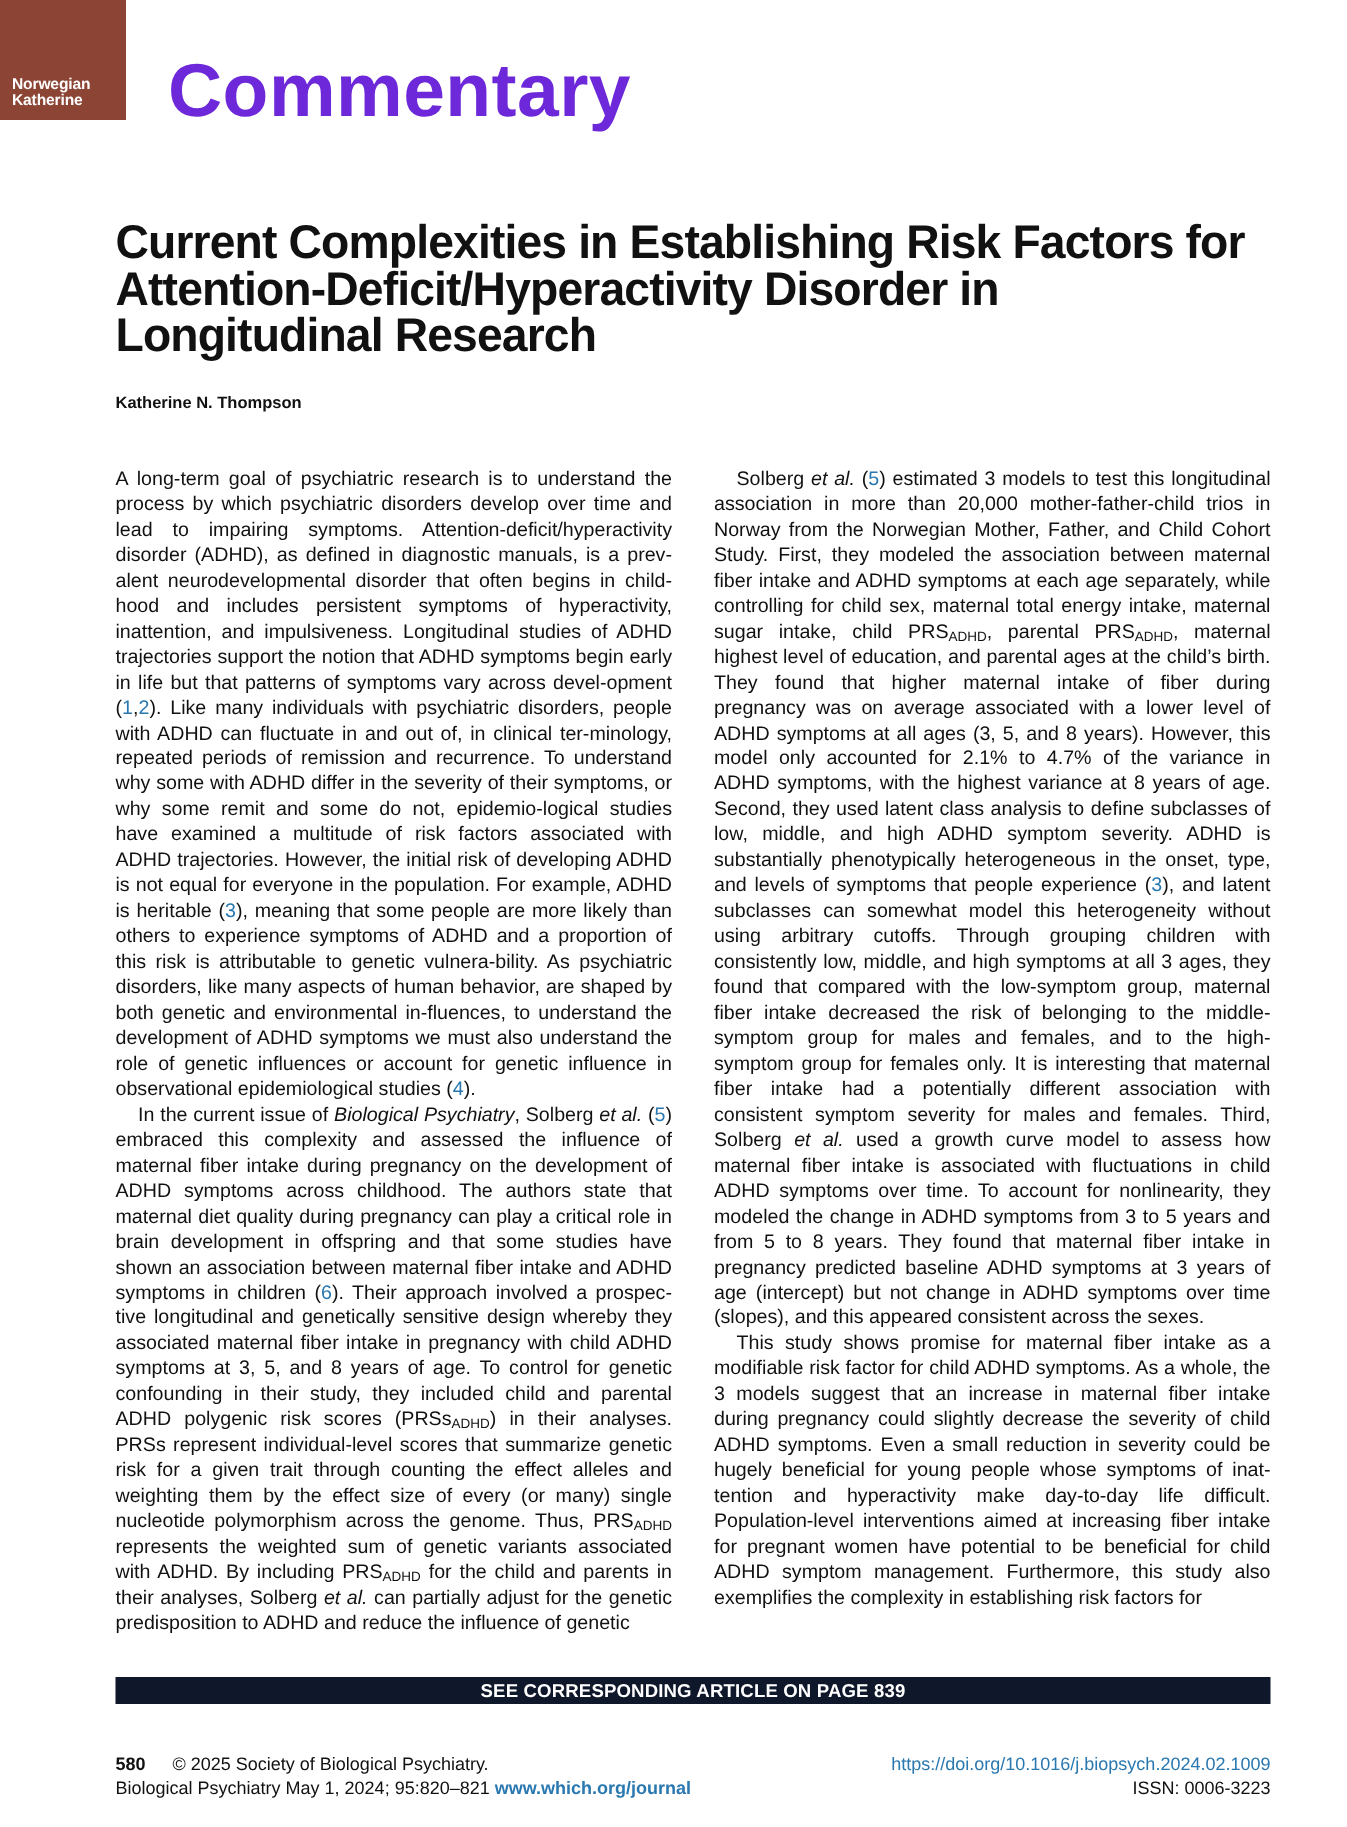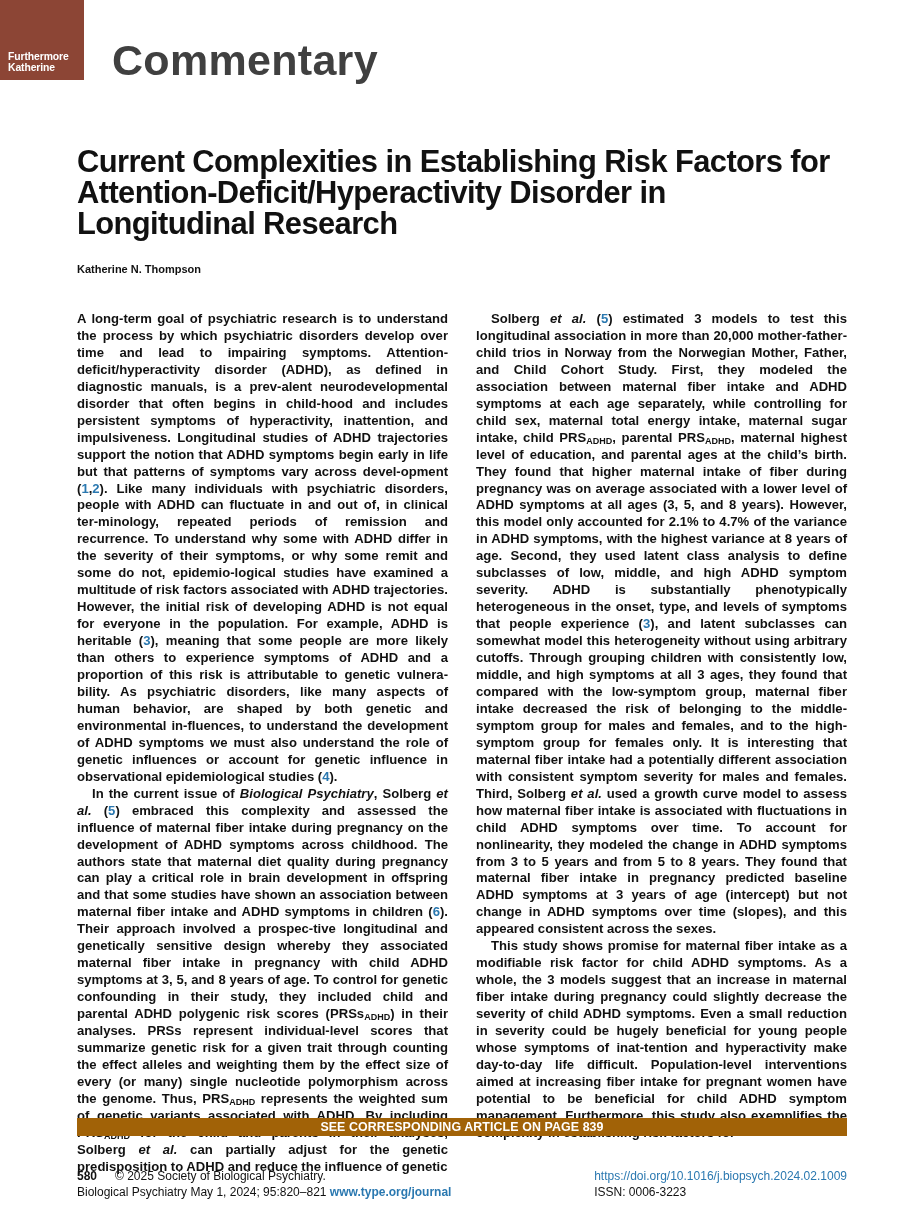--- a/index.html
+++ b/index.html
@@ -1,41 +1,41 @@
 <!DOCTYPE html>
 <html><head>
 <meta charset="utf-8">
 <style>
   html, body { margin: 0; padding: 0; background: #ffffff; }
   body { width: 898px; height: 1218px; position: relative; overflow: hidden; font-family: "Liberation Sans", sans-serif; color: #111; }
   .journal-box { position: absolute; left: 0; top: 0; width: 84px; height: 80px; background: #8c4535; }
   .journal-name { position: absolute; left: 8px; top: 51px; color: #fff; font-weight: bold; font-size: 10.4px; line-height: 11px; letter-spacing: -0.1px; }
-  .section-label { position: absolute; left: 112px; top: 38px; font-size: 43px; font-weight: bold; color: #404040; letter-spacing: 0.3px; line-height: 44px; }
+  .section-label { position: absolute; left: 112px; top: 38px; font-size: 50px; font-weight: bold; color: #6d28d9; letter-spacing: 0.3px; line-height: 44px; }
   .title { position: absolute; left: 77px; top: 146px; width: 790px; font-size: 31.5px; font-weight: bold; line-height: 31px; color: #111; letter-spacing: -0.6px; transform: scaleX(0.98); transform-origin: left top; }
   .author { position: absolute; left: 77px; top: 263px; font-size: 11px; font-weight: bold; color: #111; }
   .col { position: absolute; top: 311px; width: 371px; font-size: 13.1px; line-height: 16.95px; text-align: justify; color: #111; hyphens: manual; }
   .col.left { left: 77px; }
   .col.right { left: 476px; }
-  .col p { margin: 0; font-weight: bold; }
+  .col p { margin: 0; }
   .col p.indent { text-indent: 15px; }
   .ref { color: #2a78b0; }
   sub { font-size: 9px; vertical-align: -2px; line-height: 0; margin-top: 12px; }
-  .banner { position: absolute; left: 77px; top: 1118px; width: 770px; height: 18px; background: #a16207; color: #fff; font-weight: bold; font-size: 12.4px; line-height: 18px; text-align: center; letter-spacing: 0.1px; }
+  .banner { position: absolute; left: 77px; top: 1118px; width: 770px; height: 18px; background: #0f172a; color: #fff; font-weight: bold; font-size: 12.4px; line-height: 18px; text-align: center; letter-spacing: 0.1px; }
   .footer-left { position: absolute; left: 77px; top: 1168px; font-size: 12px; line-height: 16px; color: #111; }
   .footer-left .page-num { font-weight: bold; display: inline-block; width: 38px; }
   .footer-left a { color: #2a78b0; font-weight: bold; text-decoration: none; }
-  .footer-right { position: absolute; right: 51px; top: 1168px; font-size: 12px; line-height: 16px; color: #111; }
+  .footer-right { position: absolute; right: 51px; top: 1168px; font-size: 12px; line-height: 16px; text-align: right; color: #111; }
   .footer-right a { color: #2a78b0; text-decoration: none; }
 </style>
 </head>
 <body>
 
 <div class="journal-box">
   <div class="journal-name">
-    <span>Furthermore</span><br>
+    <span>Norwegian</span><br>
     <span>Katherine</span>
   </div>
 </div>
 <div class="section-label">Commentary</div>
 
 <h1 class="title" style="margin:0;">Current Complexities in Establishing Risk Factors for Attention-Deficit/Hyperactivity Disorder in Longitudinal Research</h1>
 <div class="author">Katherine N. Thompson</div>
 
 <div class="col left">
   <p><span>A long-term goal of psychiatric research is to understand the process by which psychiatric disorders develop over time and lead to impairing symptoms. Attention-deficit/hyperactivity disorder (ADHD), as defined in diagnostic manuals, is a prev-alent neurodevelopmental disorder that often begins in child-hood and includes persistent symptoms of hyperactivity, inattention, and impulsiveness. Longitudinal studies of ADHD trajectories support the notion that ADHD symptoms begin early in life but that patterns of symptoms vary across devel-opment (</span><a class="ref">1</a><span>,</span><a class="ref">2</a><span>). Like many individuals with psychiatric disorders, people with ADHD can fluctuate in and out of, in clinical ter-minology, repeated periods of remission and recurrence. To understand why some with ADHD differ in the severity of their symptoms, or why some remit and some do not, epidemio-logical studies have examined a multitude of risk factors associated with ADHD trajectories. However, the initial risk of developing ADHD is not equal for everyone in the population. For example, ADHD is heritable (</span><a class="ref">3</a><span>), meaning that some people are more likely than others to experience symptoms of ADHD and a proportion of this risk is attributable to genetic vulnera-bility. As psychiatric disorders, like many aspects of human behavior, are shaped by both genetic and environmental in-fluences, to understand the development of ADHD symptoms we must also understand the role of genetic influences or account for genetic influence in observational epidemiological studies (</span><a class="ref">4</a><span>).</span></p>
@@ -44,18 +44,18 @@
 
 <div class="col right">
   <p class="indent"><span>Solberg </span><i>et al.</i><span> (</span><a class="ref">5</a><span>) estimated 3 models to test this longitudinal association in more than 20,000 mother-father-child trios in Norway from the Norwegian Mother, Father, and Child Cohort Study. First, they modeled the association between maternal fiber intake and ADHD symptoms at each age separately, while controlling for child sex, maternal total energy intake, maternal sugar intake, child PRS</span><sub>ADHD</sub><span>, parental PRS</span><sub>ADHD</sub><span>, maternal highest level of education, and parental ages at the child’s birth. They found that higher maternal intake of fiber during pregnancy was on average associated with a lower level of ADHD symptoms at all ages (3, 5, and 8 years). However, this model only accounted for 2.1% to 4.7% of the variance in ADHD symptoms, with the highest variance at 8 years of age. Second, they used latent class analysis to define subclasses of low, middle, and high ADHD symptom severity. ADHD is substantially phenotypically heterogeneous in the onset, type, and levels of symptoms that people experience (</span><a class="ref">3</a><span>), and latent subclasses can somewhat model this heterogeneity without using arbitrary cutoffs. Through grouping children with consistently low, middle, and high symptoms at all 3 ages, they found that compared with the low-symptom group, maternal fiber intake decreased the risk of belonging to the middle-symptom group for males and females, and to the high-symptom group for females only. It is interesting that maternal fiber intake had a potentially different association with consistent symptom severity for males and females. Third, Solberg </span><i>et al.</i><span> used a growth curve model to assess how maternal fiber intake is associated with fluctuations in child ADHD symptoms over time. To account for nonlinearity, they modeled the change in ADHD symptoms from 3 to 5 years and from 5 to 8 years. They found that maternal fiber intake in pregnancy predicted baseline ADHD symptoms at 3 years of age (intercept) but not change in ADHD symptoms over time (slopes), and this appeared consistent across the sexes.</span></p>
   <p class="indent"><span>This study shows promise for maternal fiber intake as a modifiable risk factor for child ADHD symptoms. As a whole, the 3 models suggest that an increase in maternal fiber intake during pregnancy could slightly decrease the severity of child ADHD symptoms. Even a small reduction in severity could be hugely beneficial for young people whose symptoms of inat-tention and hyperactivity make day-to-day life difficult. Population-level interventions aimed at increasing fiber intake for pregnant women have potential to be beneficial for child ADHD symptom management. Furthermore, this study also exemplifies the complexity in establishing risk factors for</span></p>
 </div>
 
 <div class="banner">SEE CORRESPONDING ARTICLE ON PAGE 839</div>
 
 <div class="footer-left">
   <span class="page-num">580</span><span>© 2025 Society of Biological Psychiatry.</span><br>
-  <span>Biological Psychiatry May 1, 2024; 95:820–821 </span><a>www.type.org/journal</a>
+  <span>Biological Psychiatry May 1, 2024; 95:820–821 </span><a>www.which.org/journal</a>
 </div>
 <div class="footer-right">
   <a>https://doi.org/10.1016/j.biopsych.2024.02.1009</a><br>
   <span>ISSN: 0006-3223</span>
 </div>
 
 </body></html>

